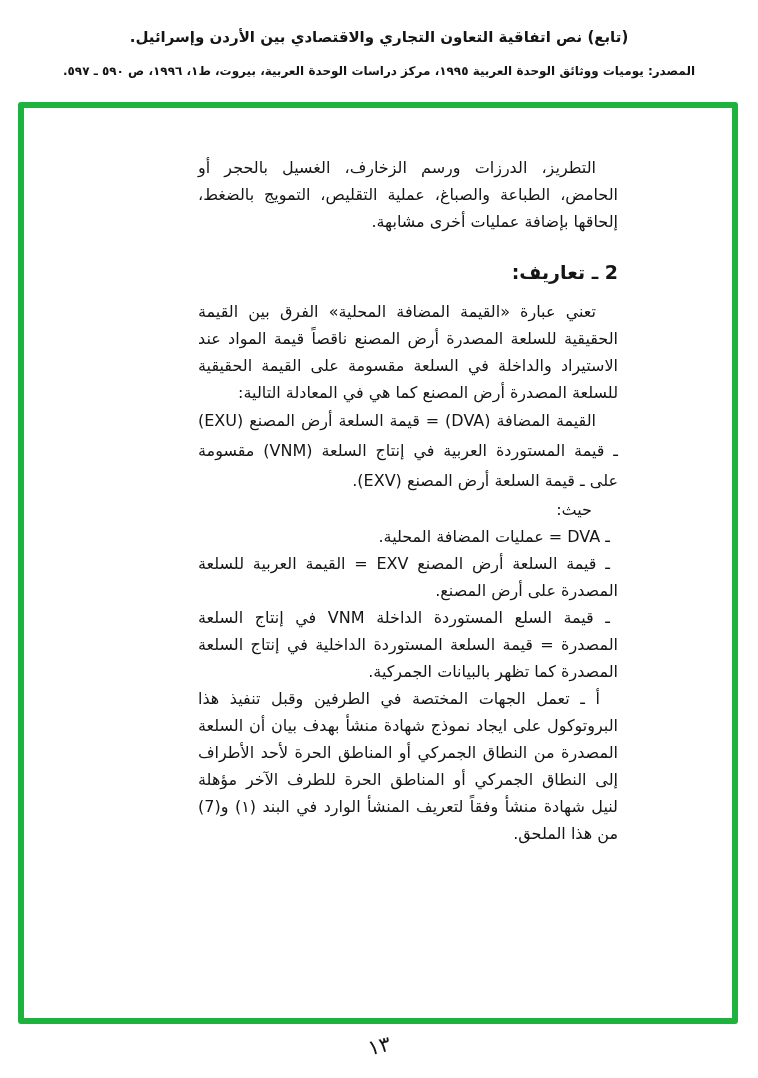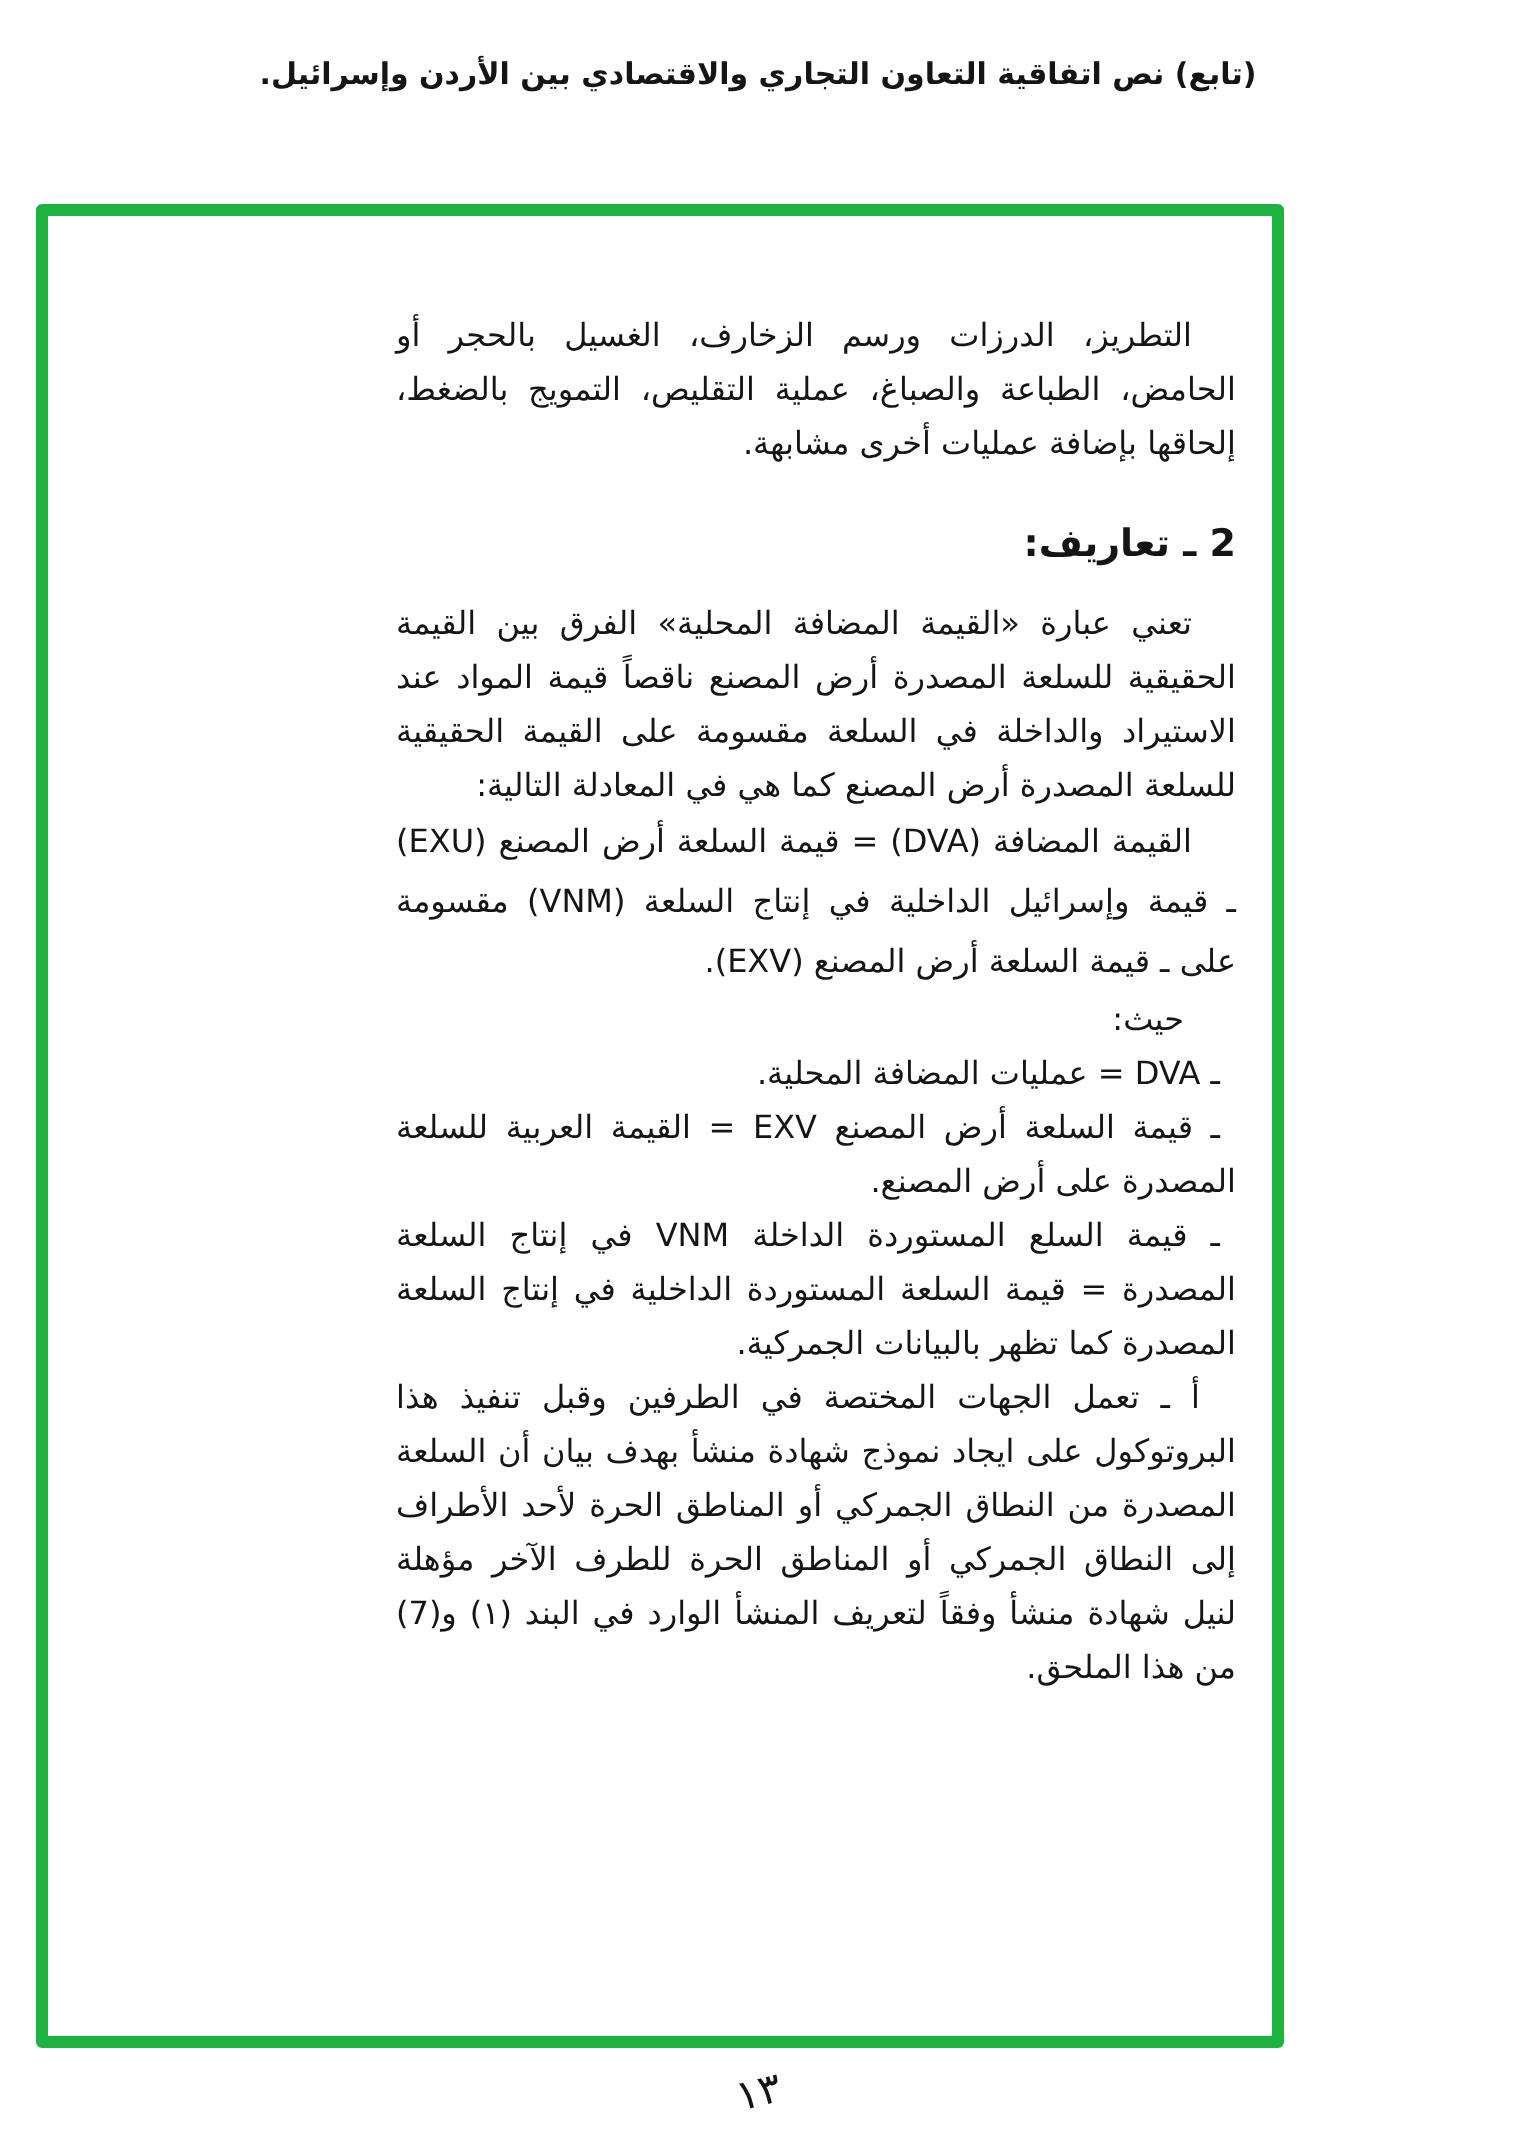--- a/index.html
+++ b/index.html
@@ -25,21 +25,21 @@
     letter-spacing:0;
   }
   .hdr-source{
     position:absolute;top:52px;left:0;right:0;
     direction:rtl;text-align:center;
     font-size:12px;font-weight:bold;
   }
   
   .green-box{
     position:absolute;left:18px;top:90px;
-    width:624px;height:922px;
+    width:720px;height:922px;
     border:6px solid var(--green);
     border-radius:3px;
     background:var(--paper);
     overflow:hidden;
   }
   .content{
     direction:rtl;
     width:420px;
     margin:46px 114px 0 174px;
     font-size:16px;
@@ -71,31 +71,32 @@
     transform:rotate(-14deg);
   }
 </style>
 </head>
 <body>
 
 <div class="page">
 
   <div class="hdr-title">(تابع) نص اتفاقية التعاون التجاري والاقتصادي بين الأردن وإسرائيل.</div>
 
+  <div class="hdr-source">المصدر: يوميات ووثائق الوحدة العربية ١٩٩٥، مركز دراسات الوحدة العربية، بيروت، ط١، ١٩٩٦، ص ٥٩٠ ـ ٥٩٧.</div>
 
   <div class="green-box">
     <div class="content">
 
       <p class="para">التطريز، الدرزات ورسم الزخارف، الغسيل بالحجر أو الحامض، الطباعة والصباغ، عملية التقليص، التمويج بالضغط، إلحاقها بإضافة عمليات أخرى مشابهة.</p>
 
       <h3 class="section-heading">2 ـ تعاريف:</h3>
 
       <p class="para">تعني عبارة «القيمة المضافة المحلية» الفرق بين القيمة الحقيقية للسلعة المصدرة أرض المصنع ناقصاً قيمة المواد عند الاستيراد والداخلة في السلعة مقسومة على القيمة الحقيقية للسلعة المصدرة أرض المصنع كما هي في المعادلة التالية:</p>
 
-      <p class="equation">القيمة المضافة (DVA) = قيمة السلعة أرض المصنع (EXU) ـ قيمة وإسرائيل الداخلية في إنتاج السلعة (VNM) مقسومة على ـ قيمة السلعة أرض المصنع (EXV).</p>
+      <p class="equation">القيمة المضافة (DVA) = قيمة السلعة أرض المصنع (EXU) ـ قيمة المستوردة العربية في إنتاج السلعة (VNM) مقسومة على ـ قيمة السلعة أرض المصنع (EXV).</p>
 
       <p class="where">حيث:</p>
 
       <p class="def">ـ DVA = عمليات المضافة المحلية.</p>
 
       <p class="def">ـ قيمة السلعة أرض المصنع EXV = القيمة العربية للسلعة المصدرة على أرض المصنع.</p>
 
       <p class="def">ـ قيمة السلع المستوردة الداخلة VNM في إنتاج السلعة المصدرة = قيمة السلعة المستوردة الداخلية في إنتاج السلعة المصدرة كما تظهر بالبيانات الجمركية.</p>
 
 

